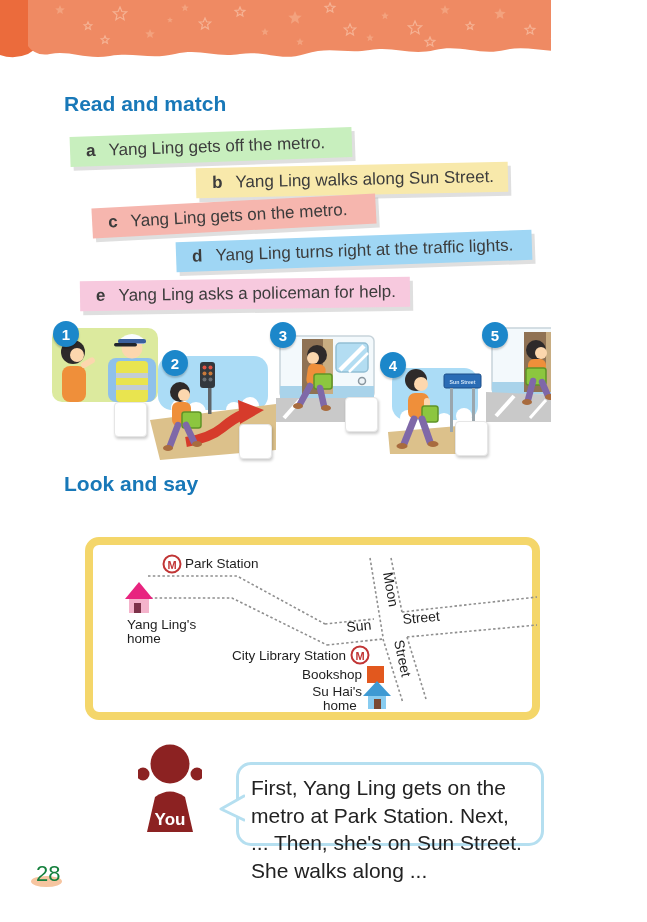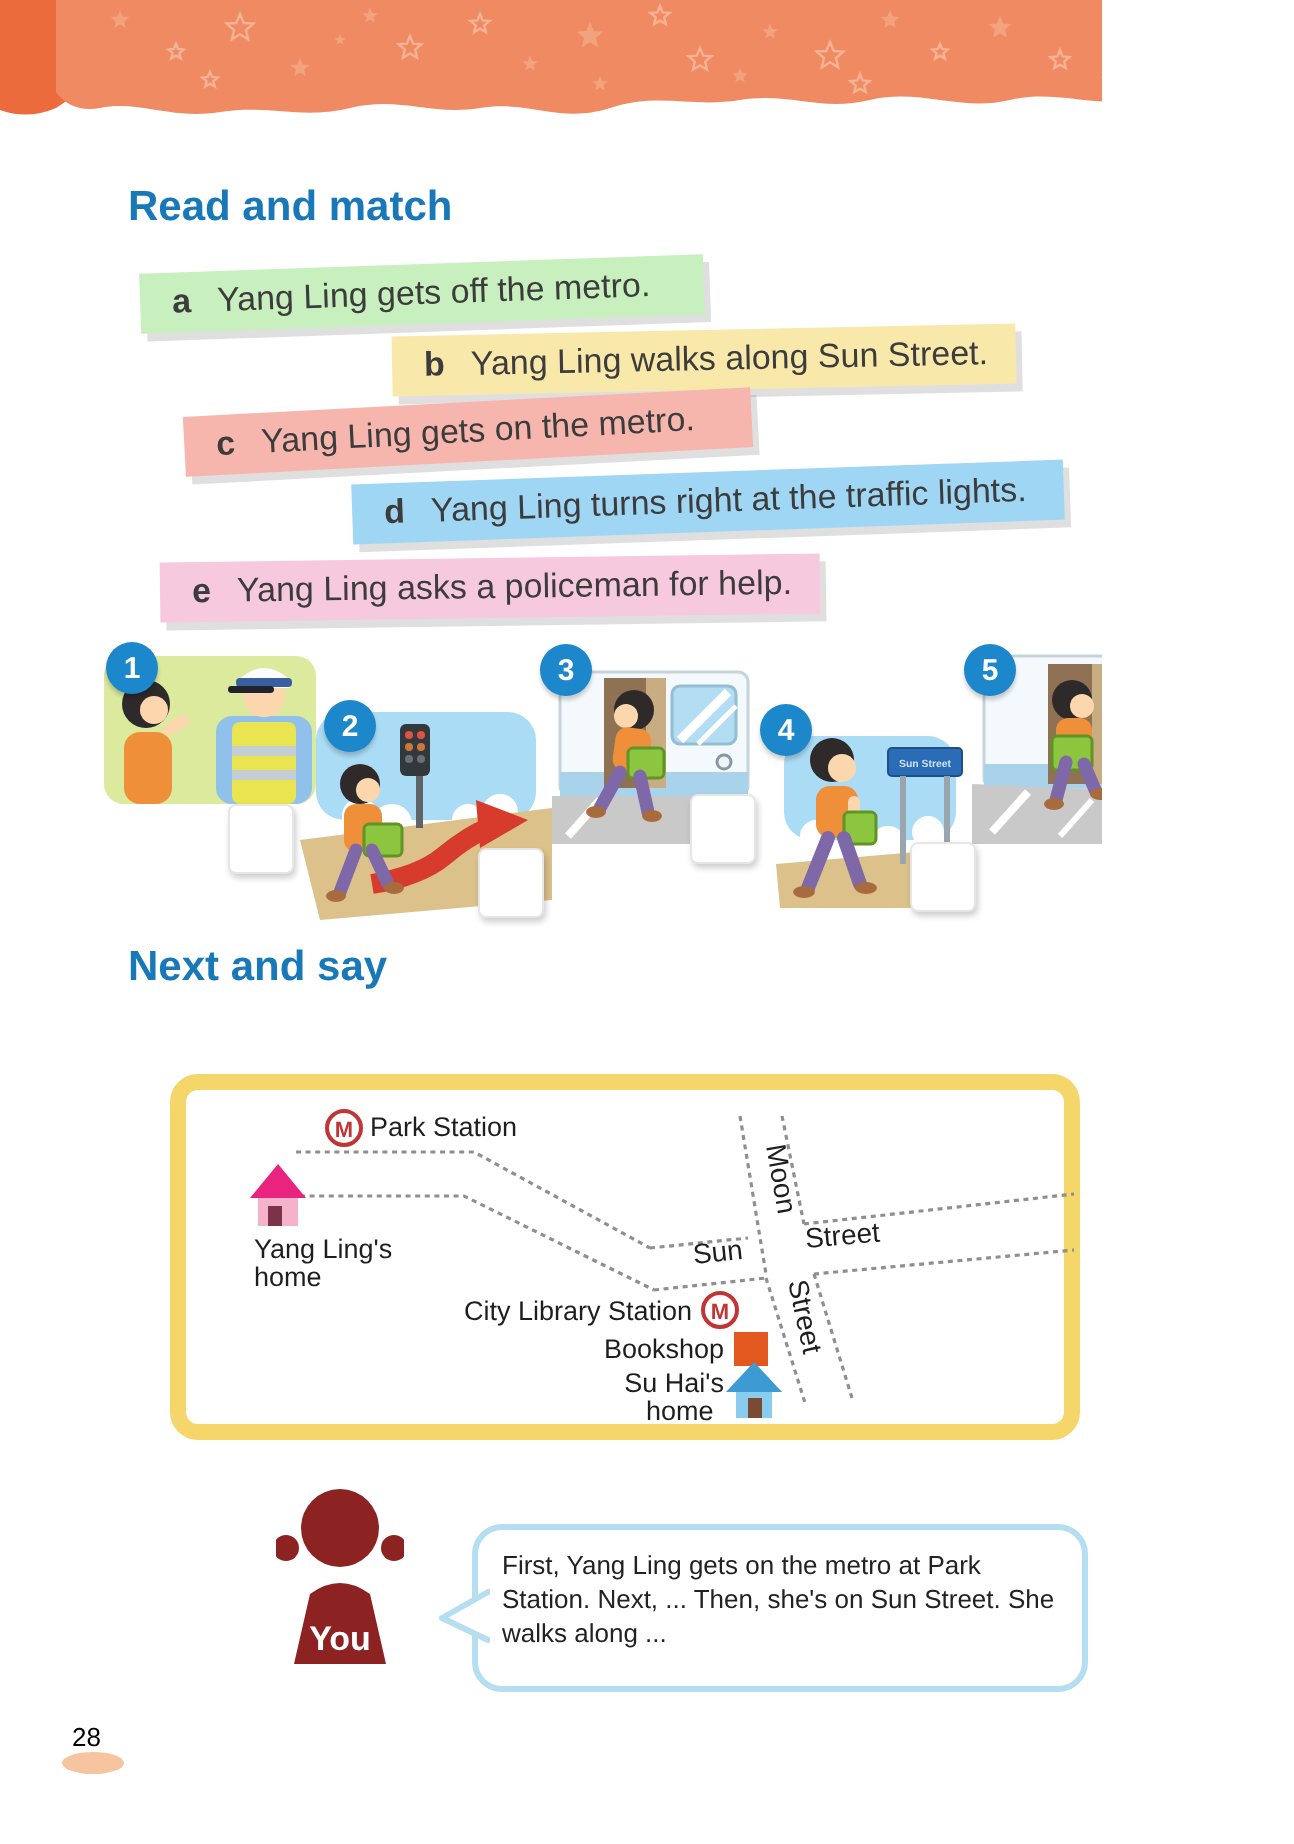--- a/index.html
+++ b/index.html
@@ -12,22 +12,22 @@
   .strip .letter{font-weight:bold;margin:0 13px 0 16px;}
   .badge{position:absolute;width:26px;height:26px;border-radius:50%;
          background:var(--badge_blue,#1c87ca);color:#fff;font-weight:bold;font-size:15px;
          display:flex;align-items:center;justify-content:center;box-shadow:0 2px 2px rgba(0,0,0,.2);z-index:6;}
   .ansbox{position:absolute;width:31px;height:33px;background:#fff;border:1px solid #e6e6e6;
           border-radius:4px;box-shadow:1px 2px 3px rgba(0,0,0,.2);z-index:5;}
   .pic{position:absolute;z-index:2;}
   .question{position:absolute;font-style:italic;font-size:17px;color:#3a3a3a;}
   .bubble{position:absolute;left:236px;top:762px;width:308px;height:84px;background:#fff;
           border:3px solid var(--bubble_border,#b5dff0);border-radius:15px;box-sizing:border-box;
-          padding:9px 12px;font-size:13px;line-height:1.32;color:#222;}
-  .pagenum{position:absolute;left:36px;top:861px;font-size:13px;color:#000000;z-index:2;}
+          padding:9px 12px;font-size:21px;line-height:1.32;color:#222;}
+  .pagenum{position:absolute;left:36px;top:861px;font-size:22px;color:#15803d;z-index:2;}
   .pagenum-ellipse{position:absolute;left:31px;top:876px;width:31px;height:11px;border-radius:50%;
           background:#f6c5a0;z-index:1;}
 </style>
 </head>
 <body>
 
 <div class="page">
 
   <svg class="abs" style="left:0;top:0" width="647" height="66">
     <path d="M0,0 H42 V28 Q44,44 34,50 L28,54 Q14,60 0,55 Z" fill="#eb6b3c"></path>
@@ -219,21 +219,21 @@
   <div class="badge" style="left:270px;top:322px">3</div>
   <div class="badge" style="left:380px;top:352px">4</div>
   <div class="badge" style="left:482px;top:322px">5</div>
 
   <div class="ansbox" style="left:114px;top:402px"></div>
   <div class="ansbox" style="left:239px;top:424px"></div>
   <div class="ansbox" style="left:345px;top:397px"></div>
   <div class="ansbox" style="left:455px;top:421px"></div>
   <div class="ansbox" style="left:556px;top:398px"></div>
 
-  <div class="sec-title" style="left:64px;top:472px">Next and say</div>
+  <div class="sec-title" style="left:64px;top:472px">Look and say</div>
 
   <svg class="abs" style="left:85px;top:537px" width="455" height="183" viewBox="0 0 455 183">
     <rect x="4" y="4" width="447" height="175" rx="10" fill="#ffffff" stroke="#f4d66a" stroke-width="8"></rect>
     <g fill="none" stroke="#8f8f8f" stroke-width="1.6" stroke-dasharray="2.5 2.3">
       <path d="M63 39 H152 L240 87"></path>
       <path d="M65 61 H147 L242 108"></path>
       <path d="M240 87 L289 82"></path>
       <path d="M242 108 L298 102"></path>
       <path d="M285 21 L298 100"></path>
       <path d="M306 21 L317 75"></path>

